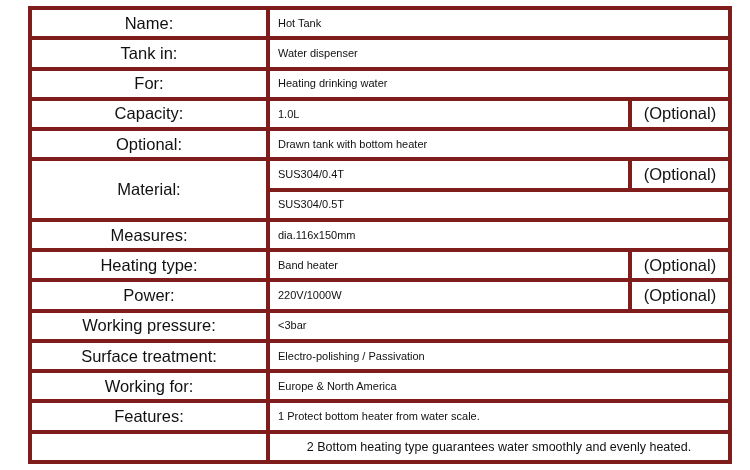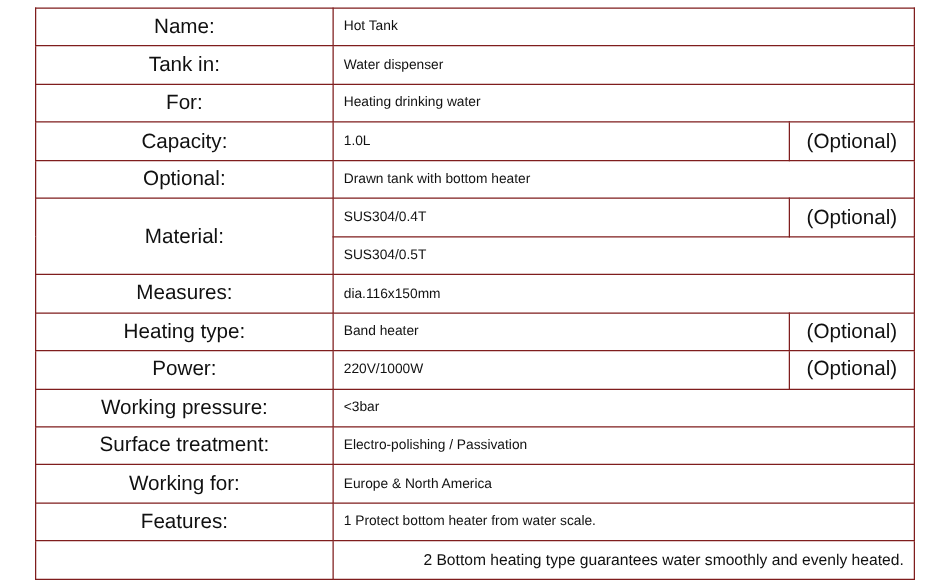--- a/index.html
+++ b/index.html
@@ -21,42 +21,42 @@
     padding: 6px 18px 6px 28px;
     display: flex;
     align-items: stretch;
   }
   table.spec {
     border-collapse: collapse;
     width: 100%;
     table-layout: fixed;
   }
   table.spec td {
-    border: 1px solid #7f1d1d;
+    border: 4px solid #7f1d1d;
     padding: 2px 8px;
     vertical-align: middle;
     line-height: 1.15;
   }
   td.label {
     text-align: center;
     font-size: 16.5px;
     white-space: nowrap;
   }
   td.value {
     text-align: left;
     font-size: 11px;
   }
   td.opt {
     text-align: center;
     font-size: 16.5px;
     white-space: nowrap;
   }
   td.small {
     font-size: 12.5px;
-    text-align: right;
+    text-align: center;
   }
   .col-label { width: 238px; }
   .col-opt   { width: 100px; }
   .row-h { height: 29px; }
 </style>
 </head>
 <body>
 
 <div class="sheet">
   <table class="spec">

